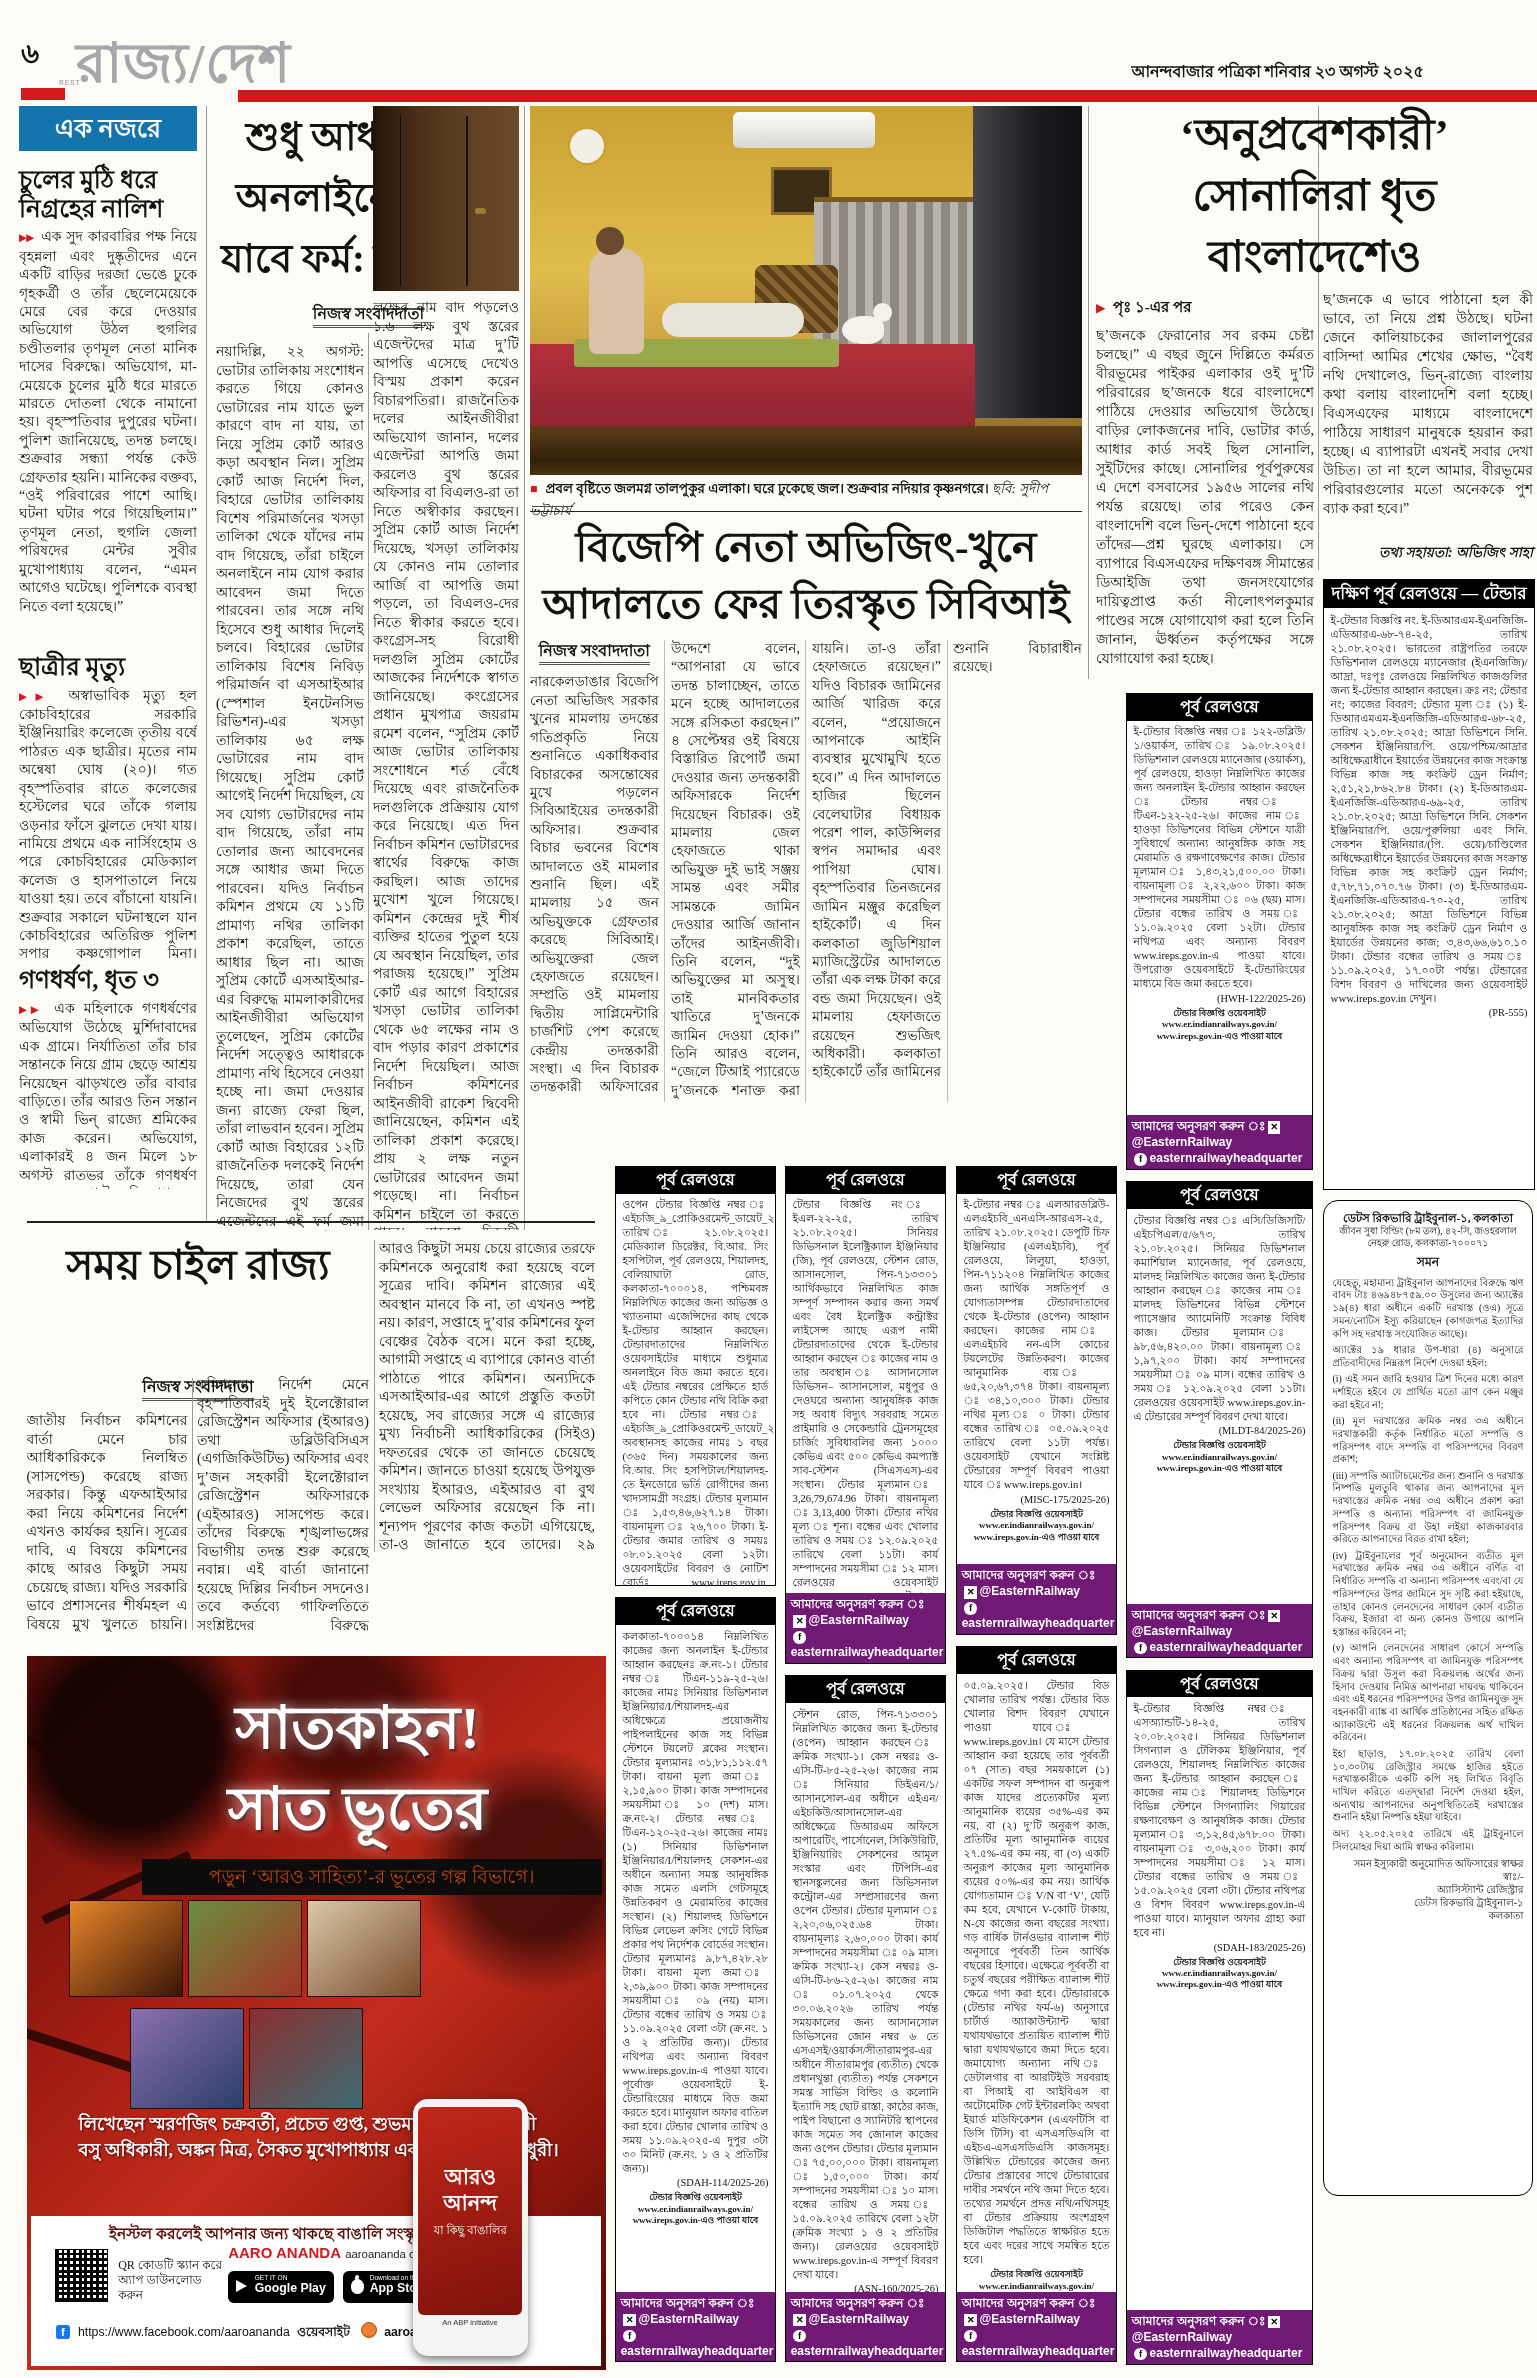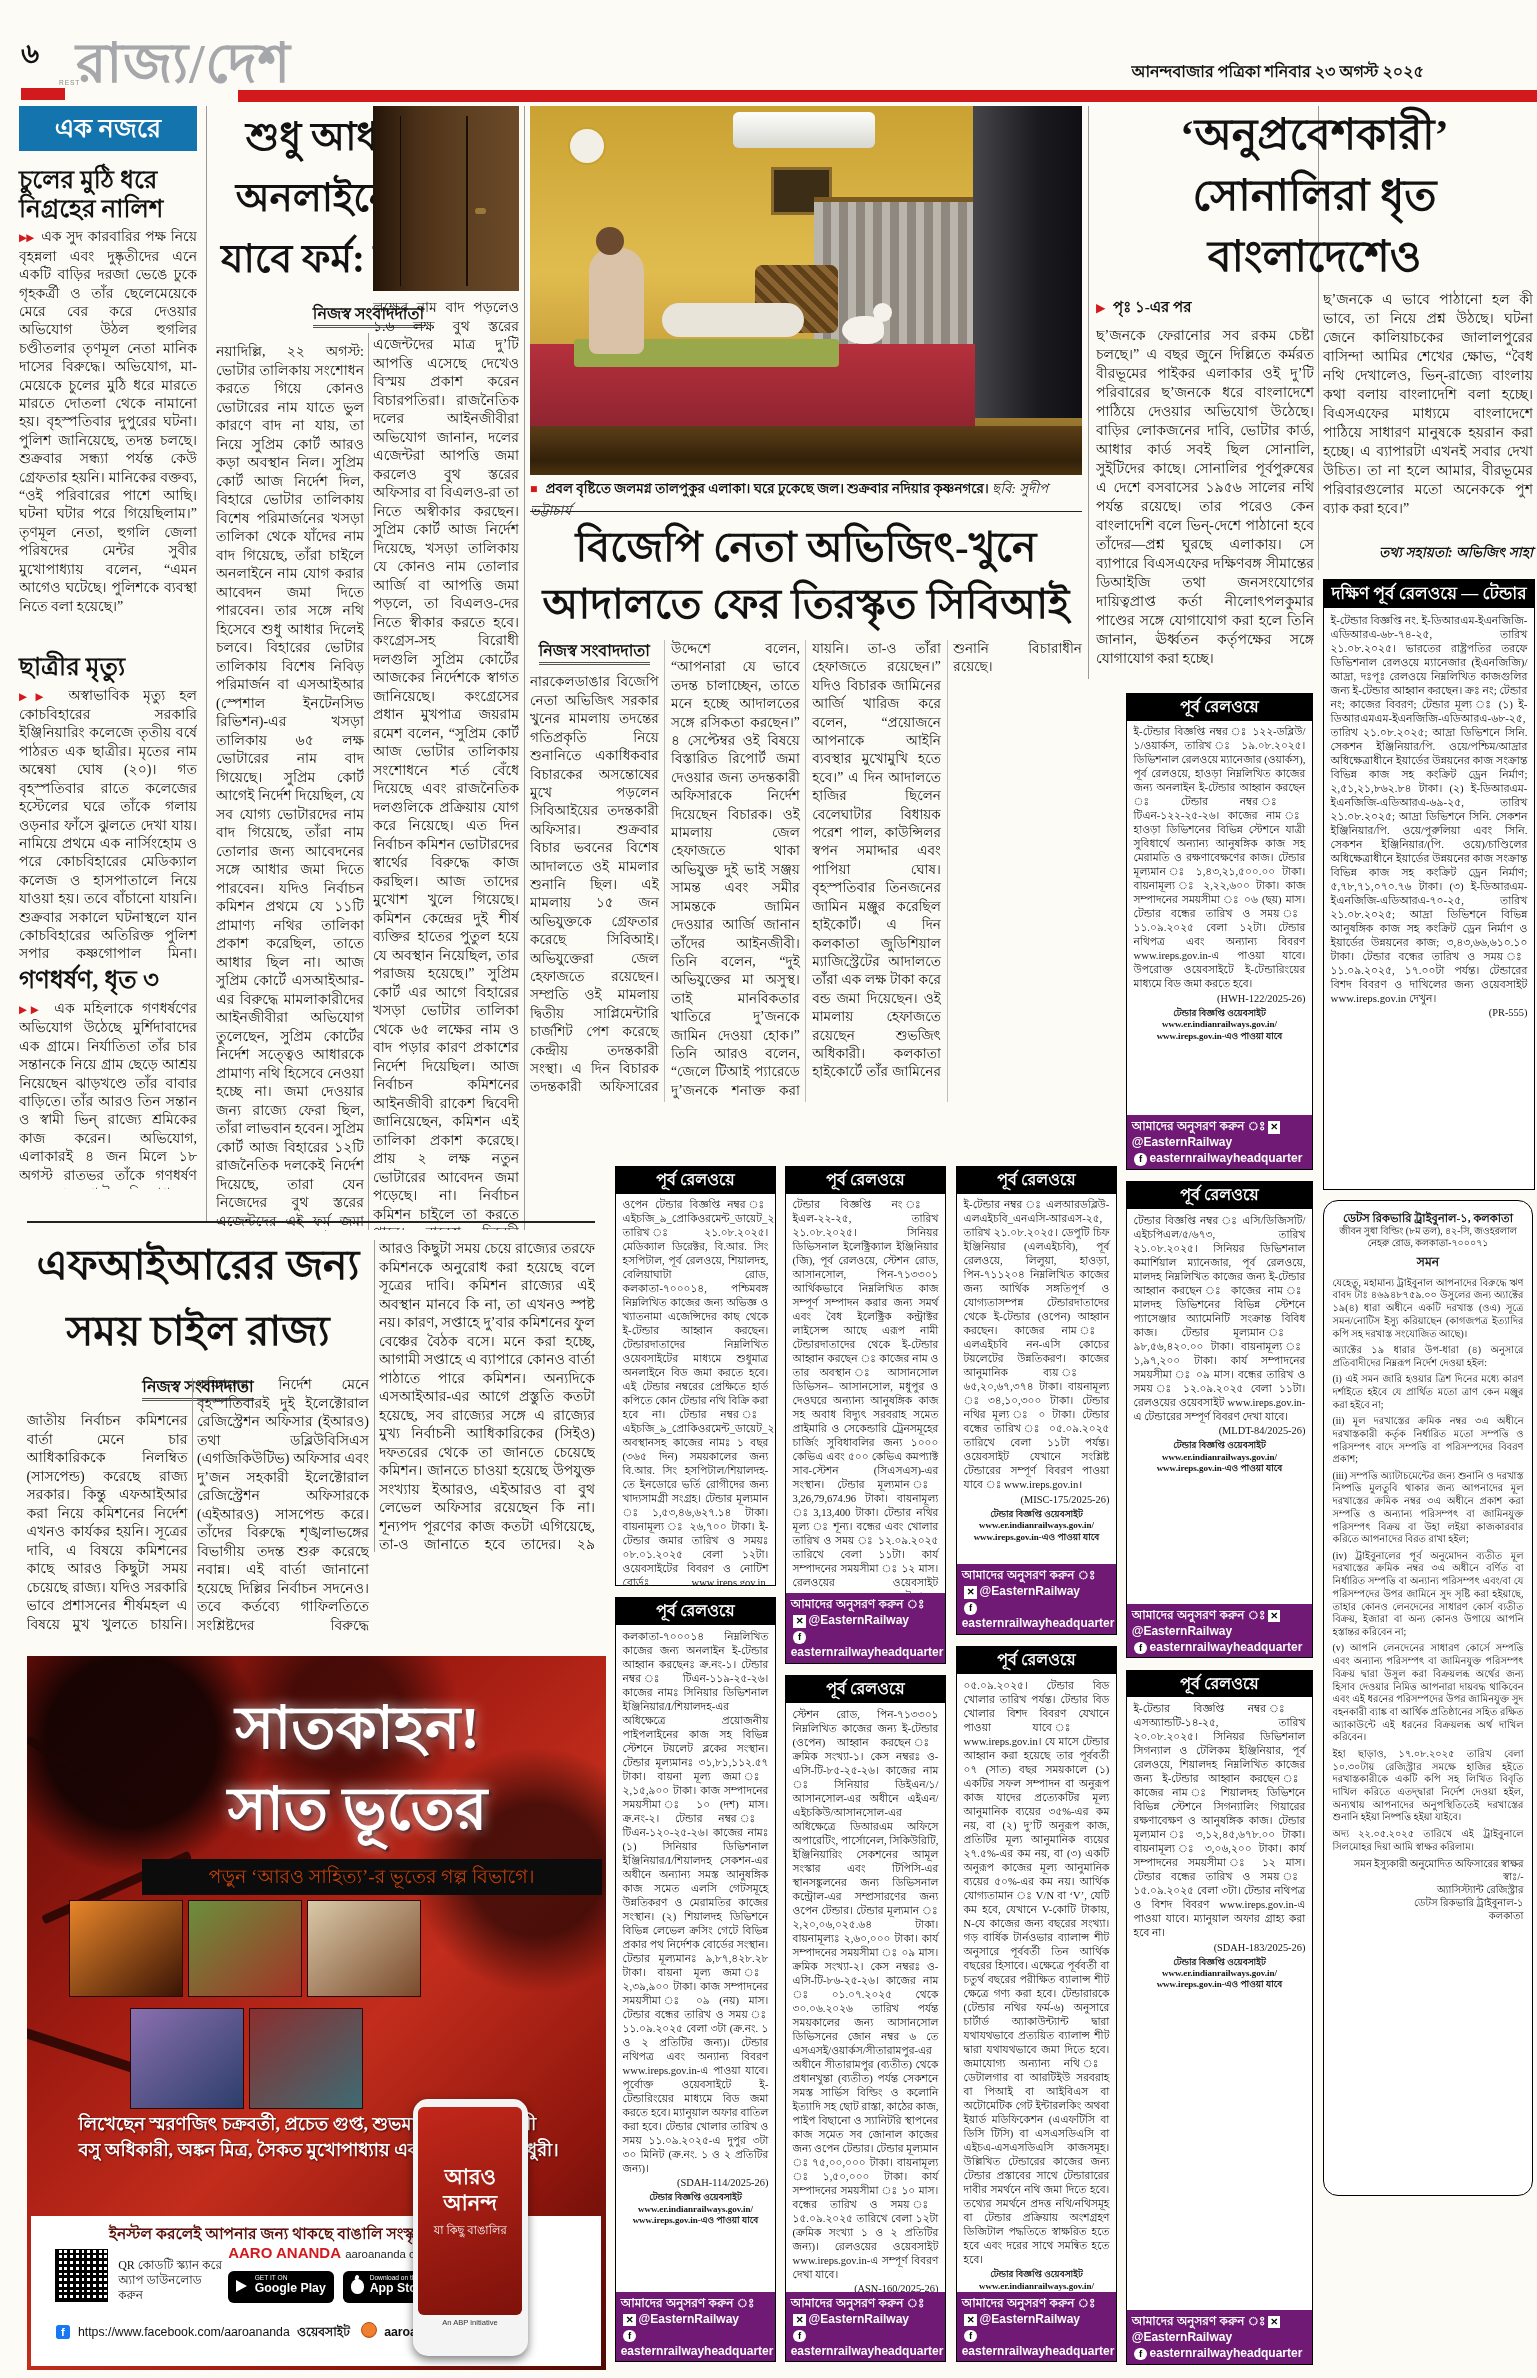--- a/index.html
+++ b/index.html
@@ -312,21 +312,20 @@
         <div class="thead">পূর্ব রেলওয়ে</div>
         <div class="tbody">ই-টেন্ডার বিজ্ঞপ্তি নম্বর ঃ এসঅ্যান্ডটি-১৪-২৫, তারিখ ২০.০৮.২০২৫। সিনিয়র ডিভিশনাল সিগন্যাল ও টেলিকম ইঞ্জিনিয়ার, পূর্ব রেলওয়ে, শিয়ালদহ নিম্নলিখিত কাজের জন্য ই-টেন্ডার আহ্বান করছেন ঃ কাজের নাম ঃ শিয়ালদহ ডিভিশনে বিভিন্ন স্টেশনে সিগন্যালিং গিয়ারের রক্ষণাবেক্ষণ ও আনুষঙ্গিক কাজ। টেন্ডার মূল্যমান ঃ ৩,১২,৪৫,৬৭৮.০০ টাকা। বায়নামূল্য ঃ ৩,০৬,২০০ টাকা। কার্য সম্পাদনের সময়সীমা ঃ ১২ মাস। টেন্ডার বন্ধের তারিখ ও সময় ঃ ১৫.০৯.২০২৫ বেলা ৩টা। টেন্ডার নথিপত্র ও বিশদ বিবরণ www.ireps.gov.in-এ পাওয়া যাবে। ম্যানুয়াল অফার গ্রাহ্য করা হবে না।</div>
         <div class="tref">(SDAH-183/2025-26)</div>
         <div class="tweb">টেন্ডার বিজ্ঞপ্তি ওয়েবসাইট www.er.indianrailways.gov.in/ www.ireps.gov.in-এও পাওয়া যাবে</div>
         <div class="tsoc" style="position: absolute; bottom: 0px; left: 0px; right: 0px;"><span>আমাদের অনুসরণ করুন ঃ</span><span class="icx">✕</span><span>@EasternRailway</span><br><span class="icf">f</span><span>easternrailwayheadquarter</span></div>
       </div>
     </div>
 
   <div class="abs" id="fir-rule"></div>
   <div class="abs" id="fir-hl">
-    <div>এফআইআরের জন্য</div>
     <div>সময় চাইল রাজ্য</div>
   </div>
   <div class="abs byline" id="fir-byl"><span>নিজস্ব সংবাদদাতা</span></div>
   <div class="abs jf" id="fir-c1">জাতীয় নির্বাচন কমিশনের বার্তা মেনে চার আধিকারিককে নিলম্বিত (সাসপেন্ড) করেছে রাজ্য সরকার। কিন্তু এফআইআর করা নিয়ে কমিশনের নির্দেশ এখনও কার্যকর হয়নি। সূত্রের দাবি, এ বিষয়ে কমিশনের কাছে আরও কিছুটা সময় চেয়েছে রাজ্য। যদিও সরকারি ভাবে প্রশাসনের শীর্ষমহল এ বিষয়ে মুখ খুলতে চায়নি। অন্যদিকে বিশেষ নিবিড় সংশোধনের (এসআইআর) আগে প্রস্তুতি কী পর্যায়ে রয়েছে, তা নিয়ে রিপোর্ট চেয়েছে জাতীয় নির্বাচন কমিশন।</div>
   <div class="abs jf" id="fir-c2">কমিশনের নির্দেশ মেনে বৃহস্পতিবারই দুই ইলেক্টোরাল রেজিস্ট্রেশন অফিসার (ইআরও) তথা ডব্লিউবিসিএস (এগজিকিউটিভ) অফিসার এবং দু’জন সহকারী ইলেক্টোরাল রেজিস্ট্রেশন অফিসারকে (এইআরও) সাসপেন্ড করে। তাঁদের বিরুদ্ধে শৃঙ্খলাভঙ্গের বিভাগীয় তদন্ত শুরু করেছে নবান্ন। এই বার্তা জানানো হয়েছে দিল্লির নির্বাচন সদনেও। তবে কর্তব্যে গাফিলতিতে সংশ্লিষ্টদের বিরুদ্ধে এফআইআর-ও করতে বলেছিল রাজ্যকে। যদিও বৃহস্পতিবার, কমিশনের বেঁধে দেওয়া সময়ের শেষ দিনে তা কার্যকর করেনি রাজ্য। তবে এ ব্যাপারে</div>
   <div class="abs jf" id="fir-c3">আরও কিছুটা সময় চেয়ে রাজ্যের তরফে কমিশনকে অনুরোধ করা হয়েছে বলে সূত্রের দাবি। কমিশন রাজ্যের এই অবস্থান মানবে কি না, তা এখনও স্পষ্ট নয়। কারণ, সপ্তাহে দু’বার কমিশনের ফুল বেঞ্চের বৈঠক বসে। মনে করা হচ্ছে, আগামী সপ্তাহে এ ব্যাপারে কোনও বার্তা পাঠাতে পারে কমিশন। অন্যদিকে এসআইআর-এর আগে প্রস্তুতি কতটা হয়েছে, সব রাজ্যের সঙ্গে এ রাজ্যের মুখ্য নির্বাচনী আধিকারিকের (সিইও) দফতরের থেকে তা জানতে চেয়েছে কমিশন। জানতে চাওয়া হয়েছে উপযুক্ত সংখ্যায় ইআরও, এইআরও বা বুথ লেভেল অফিসার রয়েছেন কি না। শূন্যপদ পূরণের কাজ কতটা এগিয়েছে, তা-ও জানাতে হবে তাদের। ২৯ অগস্টের মধ্যে এই রিপোর্ট দিতে হবে কমিশনকে। ওই দিনই হতে পারে সর্বদলীয় বৈঠক।</div>
   <div class="abs vrule" style="left:192px;top:1378px;height:252px"></div>
   <div class="abs vrule" style="left:374px;top:1240px;height:312px"></div>
 
   <div class="abs" id="ad">

